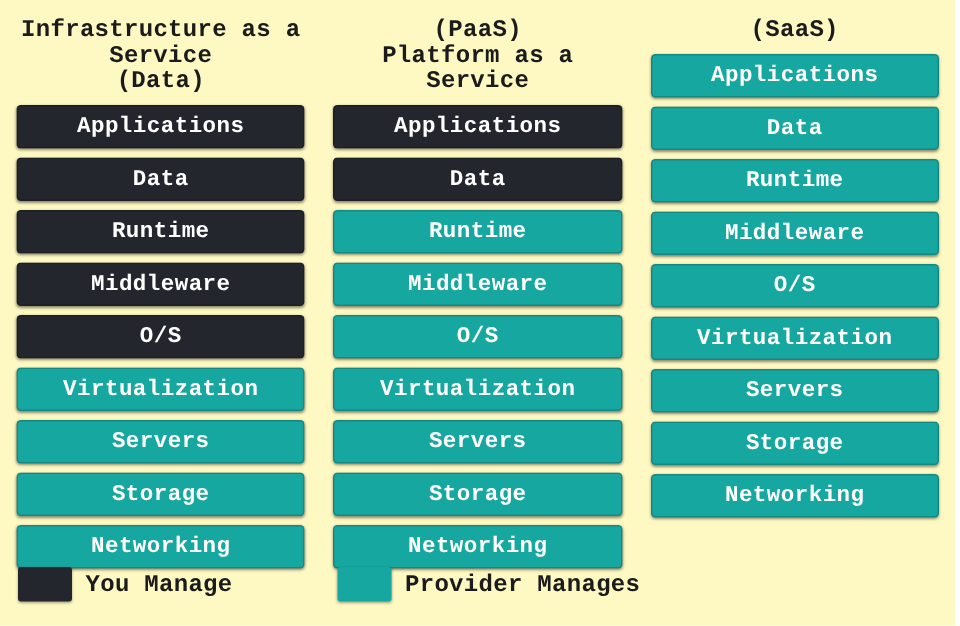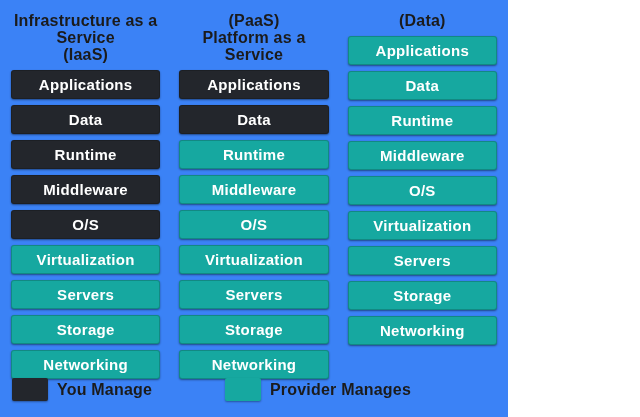--- a/index.html
+++ b/index.html
@@ -5,24 +5,25 @@
   :root {
     --dark: #23262c;
     --teal: #16a8a0;
     --box-text: #ffffff;
     --heading-text: #1b1b1b;
   }
   html, body { margin: 0; padding: 0; }
   body { font-family: "Liberation Sans", sans-serif; background: #ffffff; }
   .canvas {
     position: relative;
-    width: 508px;
+    width: 637px;
     height: 417px;
-    background: #3b82f6;
+    background: #fef9c3;
     overflow: hidden;
+    font-family: Liberation Mono, monospace;
   }
   .cols {
     display: grid;
     grid-template-columns: 1fr 1fr 1fr;
     column-gap: 19px;
     padding: 0 11px;
   }
   .col { display: flex; flex-direction: column; }
   .col-heading {
     margin: 12px 0 7px 0;
@@ -77,21 +78,21 @@
 </style>
 </head>
 <body>
 
 <div class="canvas">
   <div class="cols">
 
     <div class="col">
       <div class="col-heading">
         <span>Infrastructure as a Service</span>
-        <span>(IaaS)</span>
+        <span>(Data)</span>
       </div>
       <div class="box dark">Applications</div>
       <div class="box dark">Data</div>
       <div class="box dark">Runtime</div>
       <div class="box dark">Middleware</div>
       <div class="box dark">O/S</div>
       <div class="box teal">Virtualization</div>
       <div class="box teal">Servers</div>
       <div class="box teal">Storage</div>
       <div class="box teal">Networking</div>
@@ -108,21 +109,21 @@
       <div class="box teal">Middleware</div>
       <div class="box teal">O/S</div>
       <div class="box teal">Virtualization</div>
       <div class="box teal">Servers</div>
       <div class="box teal">Storage</div>
       <div class="box teal">Networking</div>
     </div>
 
     <div class="col">
       <div class="col-heading">
-        <span>(Data)</span>
+        <span>(SaaS)</span>
       </div>
       <div class="box teal">Applications</div>
       <div class="box teal">Data</div>
       <div class="box teal">Runtime</div>
       <div class="box teal">Middleware</div>
       <div class="box teal">O/S</div>
       <div class="box teal">Virtualization</div>
       <div class="box teal">Servers</div>
       <div class="box teal">Storage</div>
       <div class="box teal">Networking</div>

